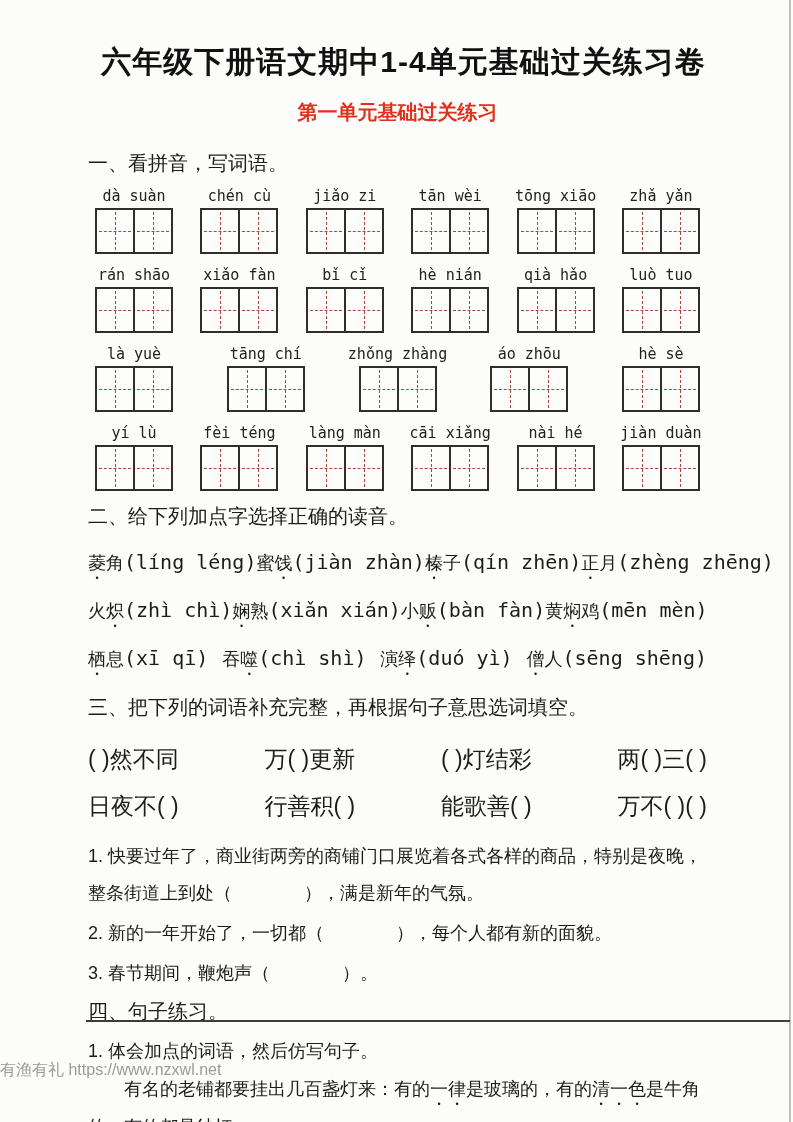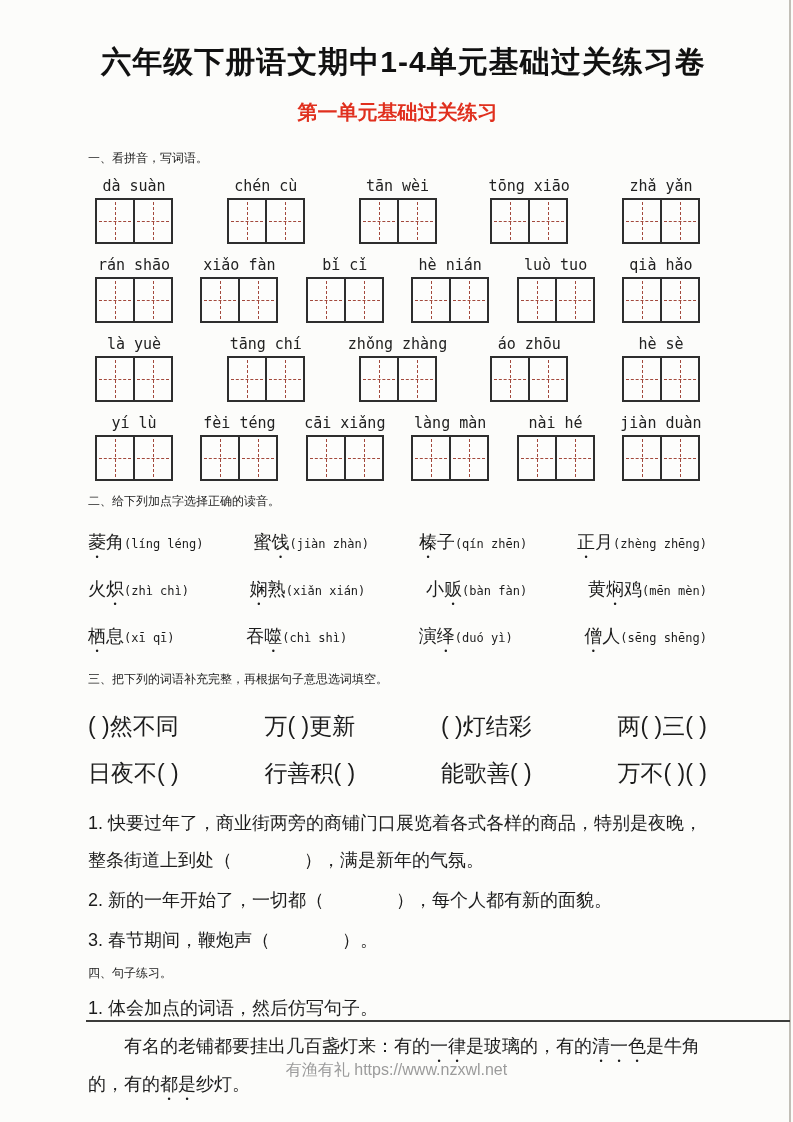--- a/index.html
+++ b/index.html
@@ -19,21 +19,21 @@
     background:#a39e94;opacity:.65;
   }
   .doc-title{
     text-align:center;font-weight:bold;font-size:30px;
     letter-spacing:1px;color:#111;margin:0 0 16px 12px;white-space:nowrap;
   }
   .doc-subtitle{
     text-align:center;font-weight:bold;font-size:20px;
     margin:0 0 24px 0;
   }
-  .sec-heading{font-size:12px;margin:0 0 10px 0;}
+  .sec-heading{font-size:20px;margin:0 0 10px 0;}
   
   .pinyin-row{display:flex;justify-content:space-between;margin-bottom:12px;}
   .pinyin-col{display:flex;flex-direction:column;align-items:center;width:92px;}
   .pinyin-label{
     font-family:"DejaVu Sans Mono", monospace;
     font-size:15px;color:#222;white-space:nowrap;margin-bottom:3px;
   }
   .char-grid{width:78px;height:46px;border:2px solid #2e2e2e;display:flex;background:#fdfdfc;box-sizing:border-box;}
   .grid-cell{flex:1;position:relative;}
   .grid-cell.first{border-right:2px solid #2e2e2e;}
@@ -41,40 +41,40 @@
     content:"";position:absolute;left:50%;top:2px;bottom:2px;
     border-left:1px dashed #a3493c;
   }
   .grid-cell::after{
     content:"";position:absolute;top:50%;left:2px;right:2px;
     border-top:1px dashed #a3493c;
   }
   
   .reading-line{display:flex;justify-content:space-between;font-size:18px;margin-bottom:15px;}
   .reading-item{white-space:nowrap;}
-  .reading-pinyin{font-family:"DejaVu Sans Mono", monospace;font-size:12px;text-align:center;}
+  .reading-pinyin{font-family:"DejaVu Sans Mono", monospace;font-size:20px;text-align:center;}
   .dot-under{
     -webkit-text-emphasis:filled dot;
     -webkit-text-emphasis-position:under left;
     text-emphasis:filled dot;
     text-emphasis-position:under left;
   }
   
   .blank-row{display:flex;justify-content:space-between;font-size:23px;margin-bottom:16px;white-space:nowrap;}
   .s3-sentence{font-size:18px;line-height:37px;margin:0 0 3px 0;}
   
   .s4-sub{font-size:18px;margin:2px 0 8px 0;}
   .example-p{font-size:18px;line-height:37px;margin:0;text-indent:2em;}
   .bottom-rule{
     position:absolute;left:86px;right:3px;top:1020px;
     border-top:2px solid #3c3c3a;
   }
   .footer{
     position:absolute;left:0;right:0;top:1060px;
-    text-align:center;color:#9b9b9b;font-size:16px;
+    color:#9b9b9b;font-size:16px;
   }
 </style>
 </head>
 <body>
 
 <div class="page">
   <div class="scan-edge"></div>
 
   <h1 class="doc-title">六年级下册语文期中1-4单元基础过关练习卷</h1>
   <h2 class="doc-subtitle" style="color: rgb(224, 48, 30);">第一单元基础过关练习</h2>
@@ -91,20 +91,27 @@
             </div>
           </div>
           <div class="pinyin-col">
             <div class="pinyin-label">chén cù</div>
             <div class="char-grid">
               <div class="grid-cell first"></div>
               <div class="grid-cell"></div>
             </div>
           </div>
           <div class="pinyin-col">
+            <div class="pinyin-label">jiǎo zi</div>
+            <div class="char-grid">
+              <div class="grid-cell first"></div>
+              <div class="grid-cell"></div>
+            </div>
+          </div>
+          <div class="pinyin-col">
             <div class="pinyin-label">tān wèi</div>
             <div class="char-grid">
               <div class="grid-cell first"></div>
               <div class="grid-cell"></div>
             </div>
           </div>
           <div class="pinyin-col">
             <div class="pinyin-label">tōng xiāo</div>
             <div class="char-grid">
               <div class="grid-cell first"></div>
@@ -142,33 +149,33 @@
             </div>
           </div>
           <div class="pinyin-col">
             <div class="pinyin-label">hè nián</div>
             <div class="char-grid">
               <div class="grid-cell first"></div>
               <div class="grid-cell"></div>
             </div>
           </div>
           <div class="pinyin-col">
+            <div class="pinyin-label">qià hǎo</div>
+            <div class="char-grid">
+              <div class="grid-cell first"></div>
+              <div class="grid-cell"></div>
+            </div>
+          </div>
+          <div class="pinyin-col">
             <div class="pinyin-label">luò tuo</div>
             <div class="char-grid">
               <div class="grid-cell first"></div>
               <div class="grid-cell"></div>
             </div>
           </div>
-          <div class="pinyin-col">
-            <div class="pinyin-label">qià hǎo</div>
-            <div class="char-grid">
-              <div class="grid-cell first"></div>
-              <div class="grid-cell"></div>
-            </div>
-          </div>
         </div>
         <div class="pinyin-row">
           <div class="pinyin-col">
             <div class="pinyin-label">là yuè</div>
             <div class="char-grid">
               <div class="grid-cell first"></div>
               <div class="grid-cell"></div>
             </div>
           </div>
           <div class="pinyin-col">
@@ -209,28 +216,28 @@
             </div>
           </div>
           <div class="pinyin-col">
             <div class="pinyin-label">fèi téng</div>
             <div class="char-grid">
               <div class="grid-cell first"></div>
               <div class="grid-cell"></div>
             </div>
           </div>
           <div class="pinyin-col">
+            <div class="pinyin-label">làng màn</div>
+            <div class="char-grid">
+              <div class="grid-cell first"></div>
+              <div class="grid-cell"></div>
+            </div>
+          </div>
+          <div class="pinyin-col">
             <div class="pinyin-label">cāi xiǎng</div>
-            <div class="char-grid">
-              <div class="grid-cell first"></div>
-              <div class="grid-cell"></div>
-            </div>
-          </div>
-          <div class="pinyin-col">
-            <div class="pinyin-label">làng màn</div>
             <div class="char-grid">
               <div class="grid-cell first"></div>
               <div class="grid-cell"></div>
             </div>
           </div>
           <div class="pinyin-col">
             <div class="pinyin-label">nài hé</div>
             <div class="char-grid">
               <div class="grid-cell first"></div>
               <div class="grid-cell"></div>

